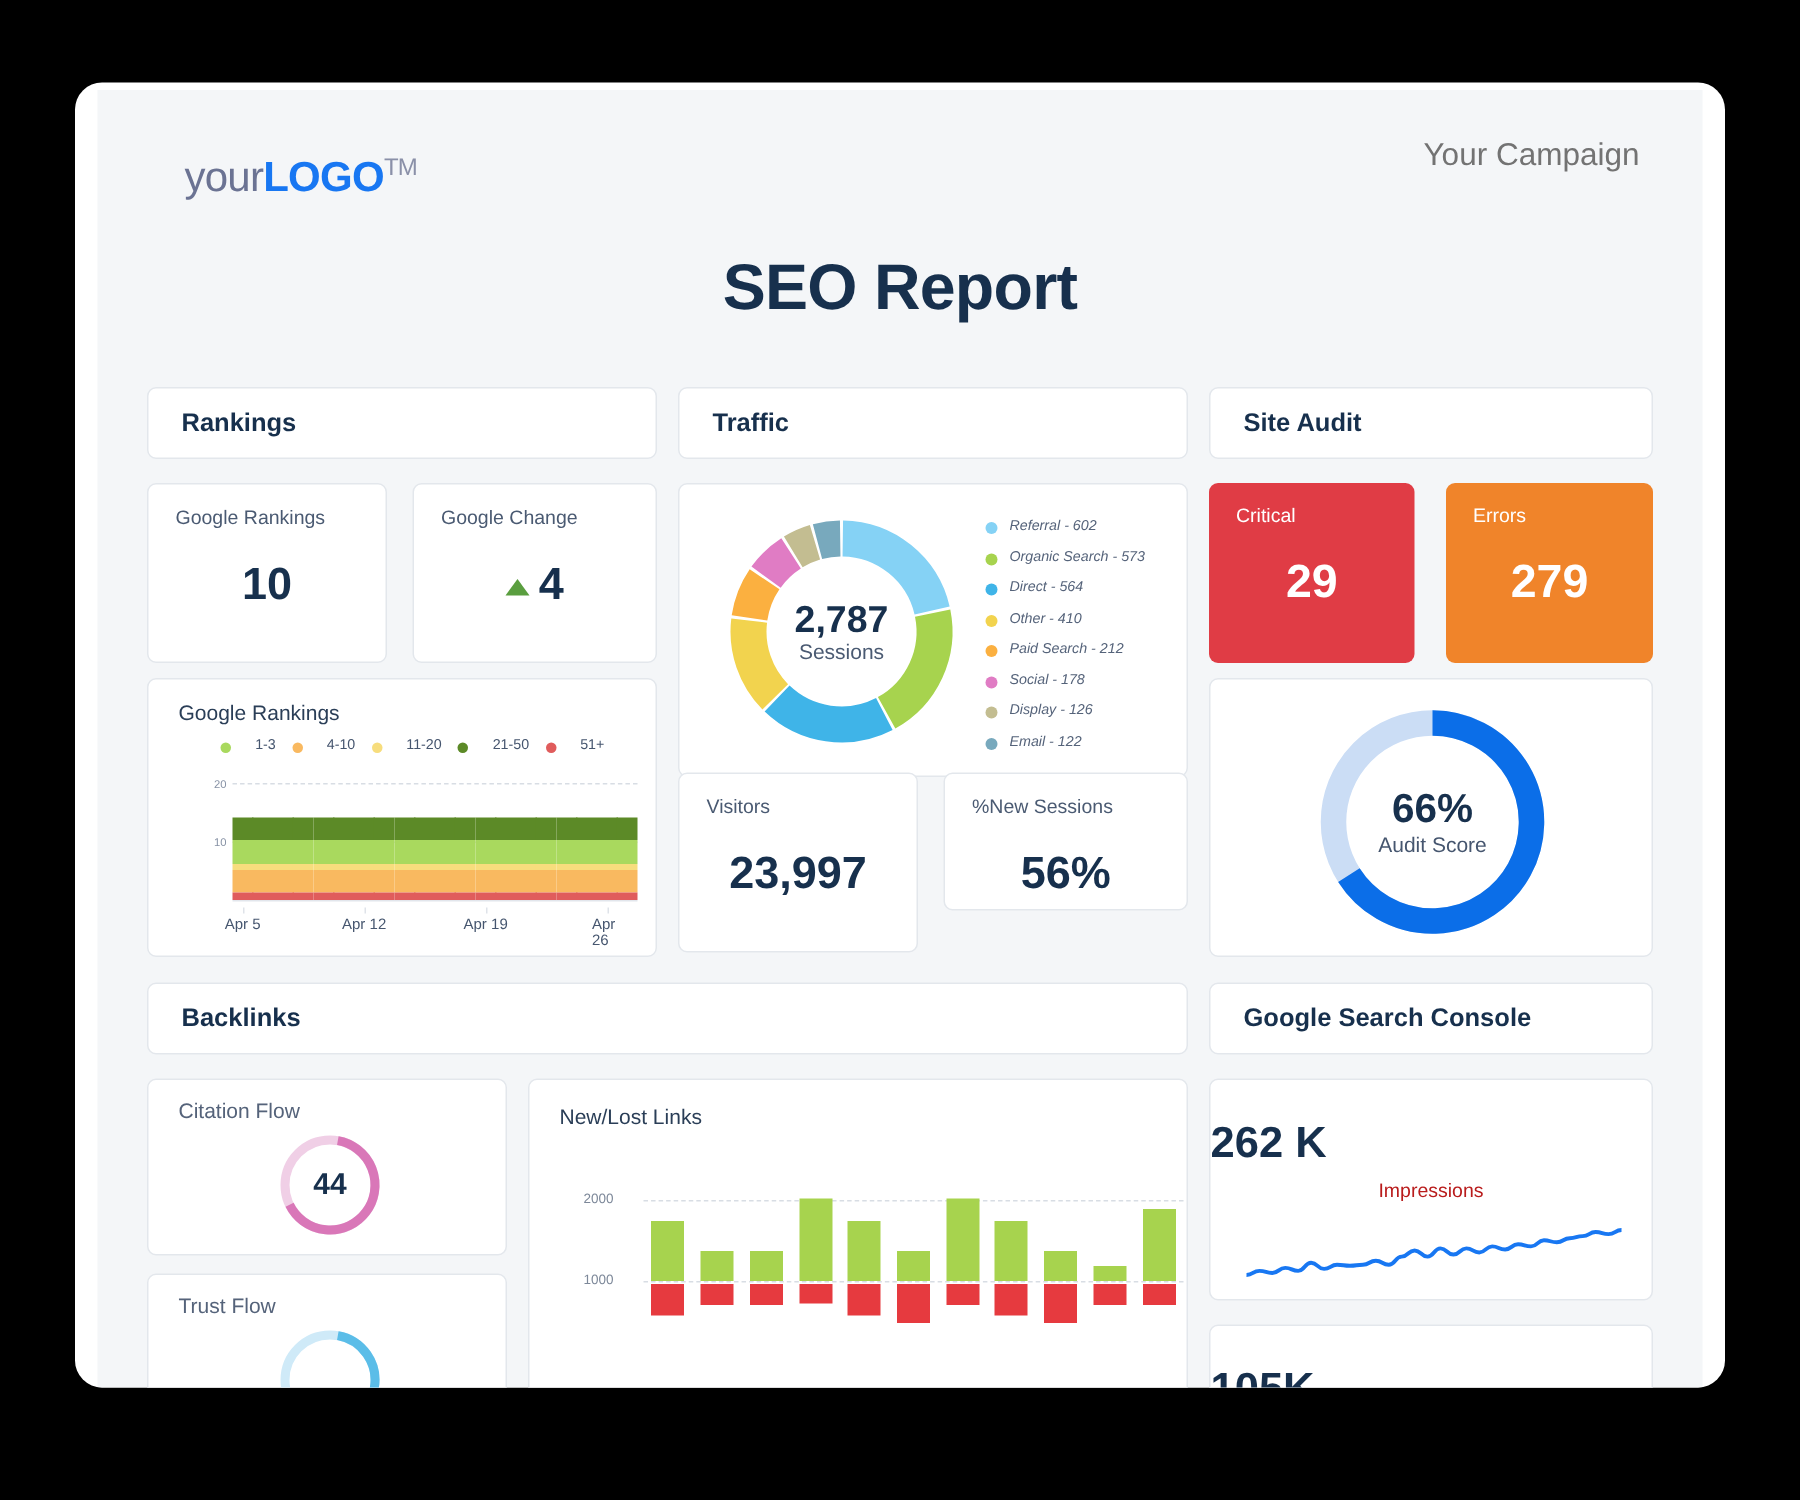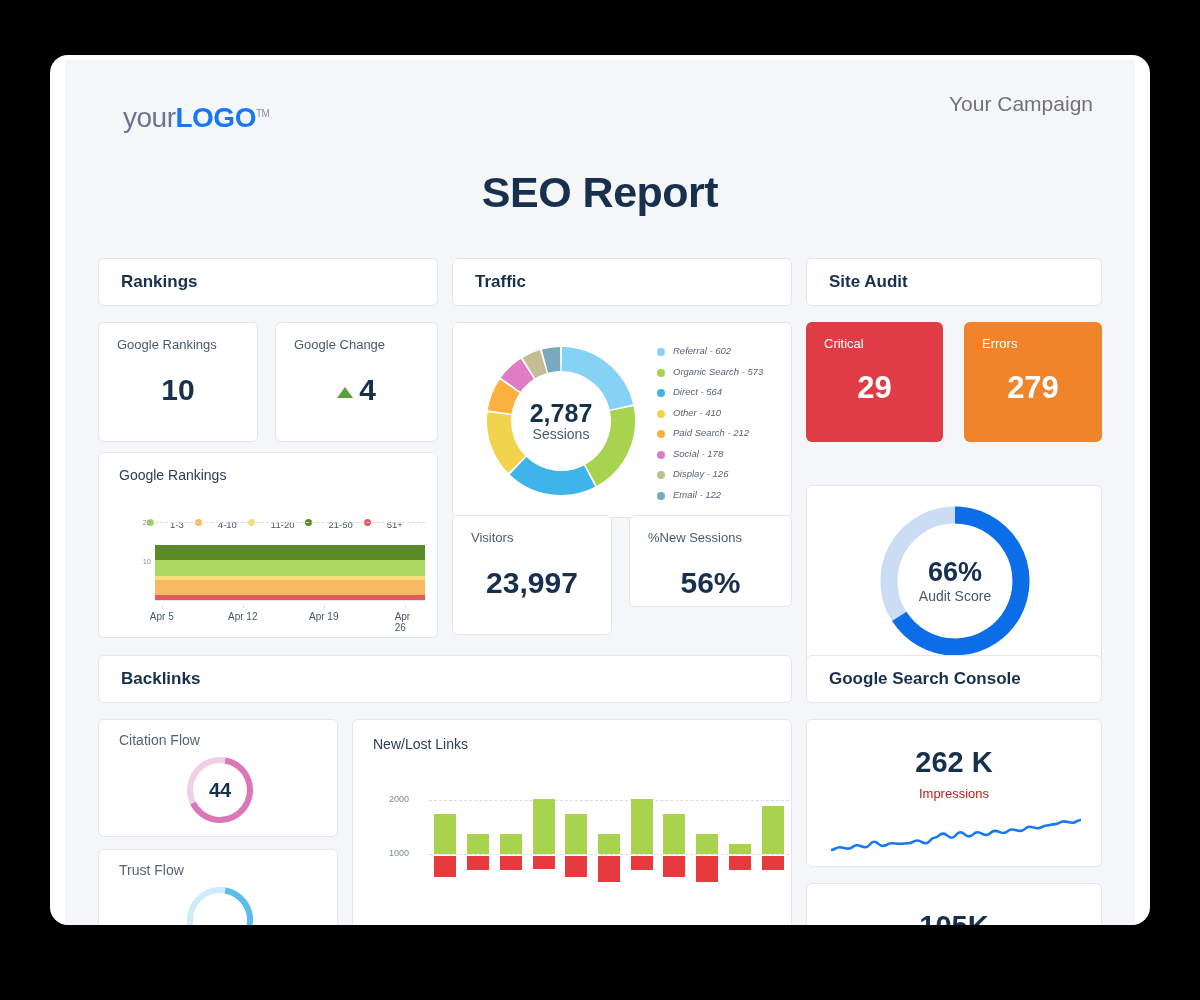--- a/index.html
+++ b/index.html
@@ -60,21 +60,21 @@
   .logo .logo-your {
     color: #6b7393;
     font-weight: 400;
   }
   .logo .logo-logo {
     color: #1877f2;
     font-weight: 700;
   }
   .logo .logo-tm {
     color: #8a90a8;
-    font-size: 10px;
+    font-size: 16px;
     vertical-align: super;
     font-weight: 400;
   }
   .campaign-name {
     position: absolute;
     right: 42px;
     top: 32px;
     font-size: 21px;
     color: #737373;
     font-weight: 400;
@@ -151,21 +151,21 @@
     position: absolute;
     left: 26px;
     top: 38px;
     width: 300px;
     display: flex;
     justify-content: center;
     gap: 11px;
     font-size: 9.5px;
     color: #46566f;
   }
-  .bar-legend .li { display: flex; align-items: flex-start; gap: 16px; white-space: nowrap; margin-top: 28px; }
+  .bar-legend .li { display: flex; align-items: flex-end; gap: 16px; white-space: nowrap; }
   .dot { width: 7px; height: 7px; border-radius: 50%; display: inline-block; }
 
   .bars-wrap {
     position: absolute;
     left: 34px;
     top: 60px;
     width: 292px;
     height: 88px;
   }
   .gridline {
@@ -331,21 +331,20 @@
     position: absolute;
     width: 22px;
   }
   .nl-bar-pos { background: #a7d34e; }
   .nl-bar-neg { background: #e63a3f; }
 
   
   .gsc-value {
     position: absolute;
     left: 0; width: 100%;
-    text-align: center;
     font-size: 29px;
     font-weight: 700;
     color: #17304d;
   }
   .gsc-sub {
     position: absolute;
     left: 0; width: 100%;
     text-align: center;
     font-size: 13px;
     color: #b91c1c;
@@ -640,21 +639,21 @@
       <div class="audit-tile" id="tile-critical" style="left: 741px; top: 262px; width: 137px; height: 120px; background: rgb(224, 60, 69);">
         <div class="t-label">Critical</div>
         <div class="t-value">29</div>
       </div>
 
       <div class="audit-tile" id="tile-errors" style="left: 899px; top: 262px; width: 138px; height: 120px; background: rgb(240, 132, 42);">
         <div class="t-label">Errors</div>
         <div class="t-value">279</div>
       </div>
 
-      <div class="card" style="left:741px; top:392px; width:296px; height:186px;margin-top:33px;">
+      <div class="card" style="left:741px; top:392px; width:296px; height:186px;">
         <div style="position:absolute; left:68px; top:15px; width:160px; height:160px;">
           <svg width="160" height="160" viewBox="0 0 160 160" id="audit-gauge">
               <circle cx="80" cy="80" r="66" stroke="#cbddf5" stroke-width="17" fill="none"></circle>
               <path d="M 80 14 A 66 66 0 1 1 24.274356916866992 115.36456846861375" stroke="#0b6ee8" stroke-width="17" fill="none"></path>
             </svg>
           <div class="gauge-center" style="left:0; top:0; width:160px; height:160px;">
             <div class="gauge-value">66%</div>
             <div class="gauge-sub">Audit Score</div>
           </div>
         </div>

